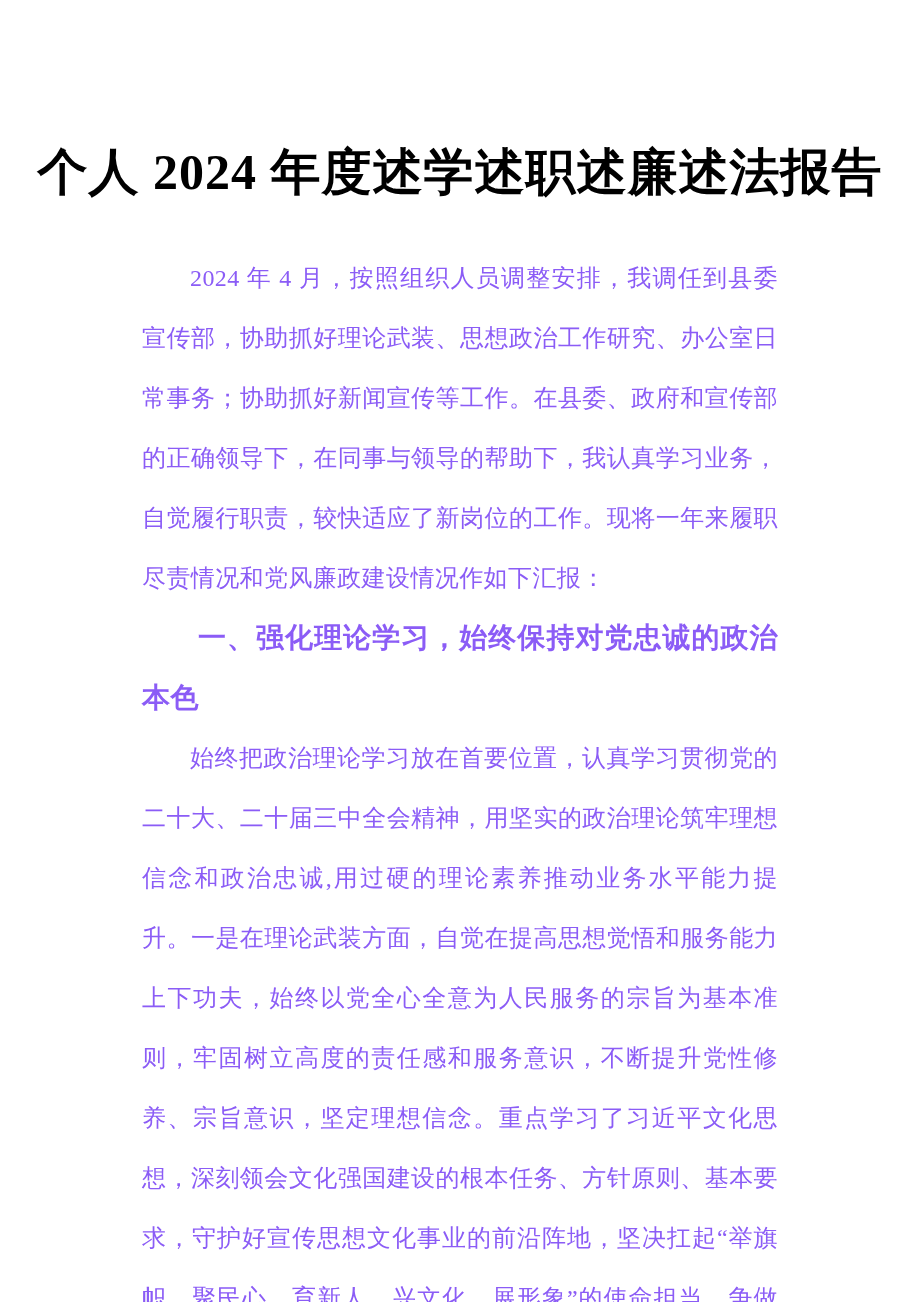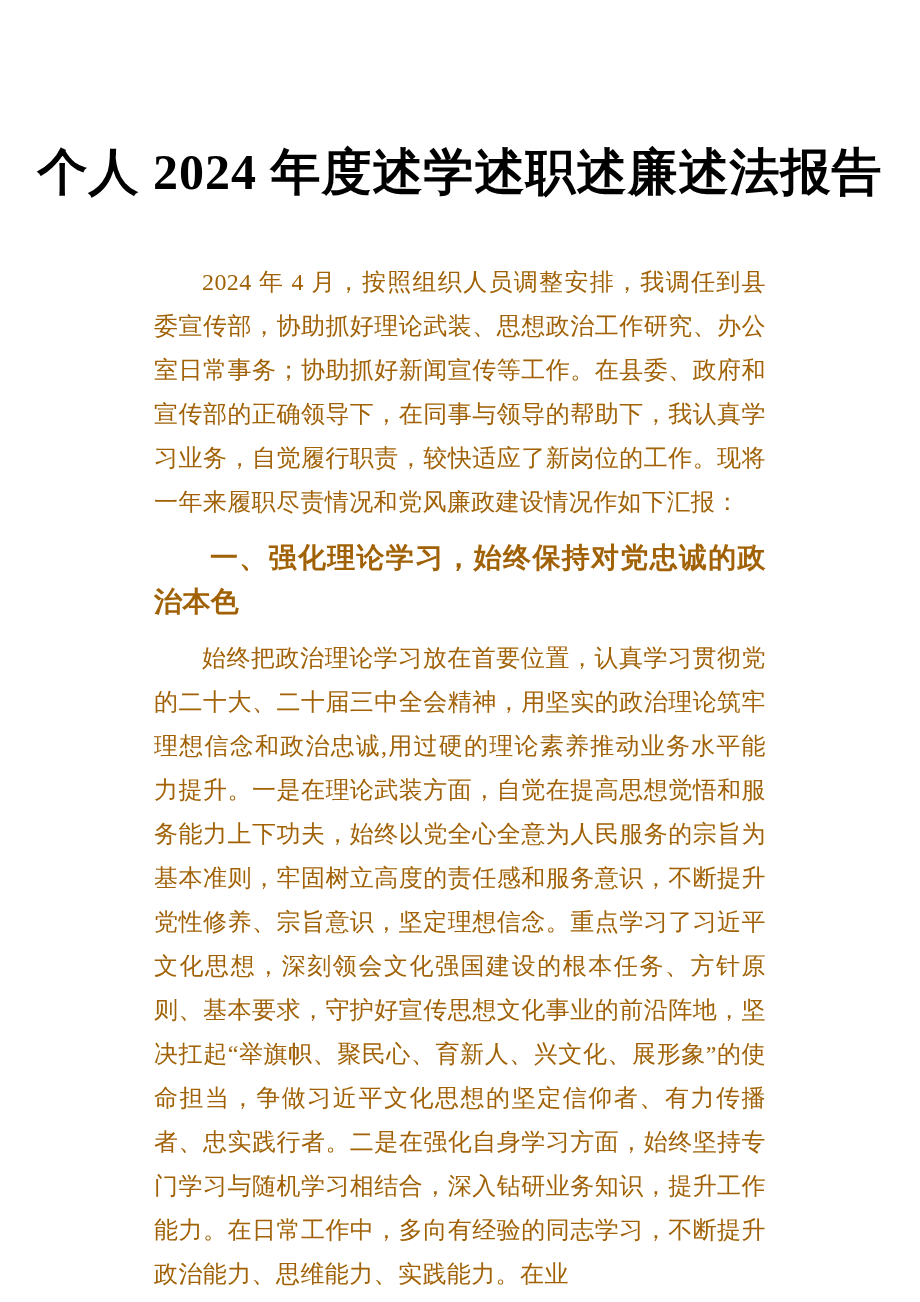--- a/index.html
+++ b/index.html
@@ -27,28 +27,28 @@
     letter-spacing: 1px;
     color: #000000;
   }
   .text-column {
     position: absolute;
     left: 142px;
     top: 248px;
     width: 636px;
   }
   .para {
-    margin: 12px;
+    margin: 0;
     text-align: justify;
     text-justify: inter-ideograph;
     text-indent: 2em;
     font-size: 24px;
-    line-height: 44px;
+    line-height: 60px;
     letter-spacing: 0.4px;
-    color: #a16207;
+    color: #8b5cf6;
   }
   .para.body-text {
     font-family: "Liberation Serif", "DejaVu Serif", serif;
     font-weight: normal;
   }
   .para.section-heading {
     font-family: "Liberation Sans", "DejaVu Sans", sans-serif;
     font-weight: bold;
     font-size: 28px;
   }

